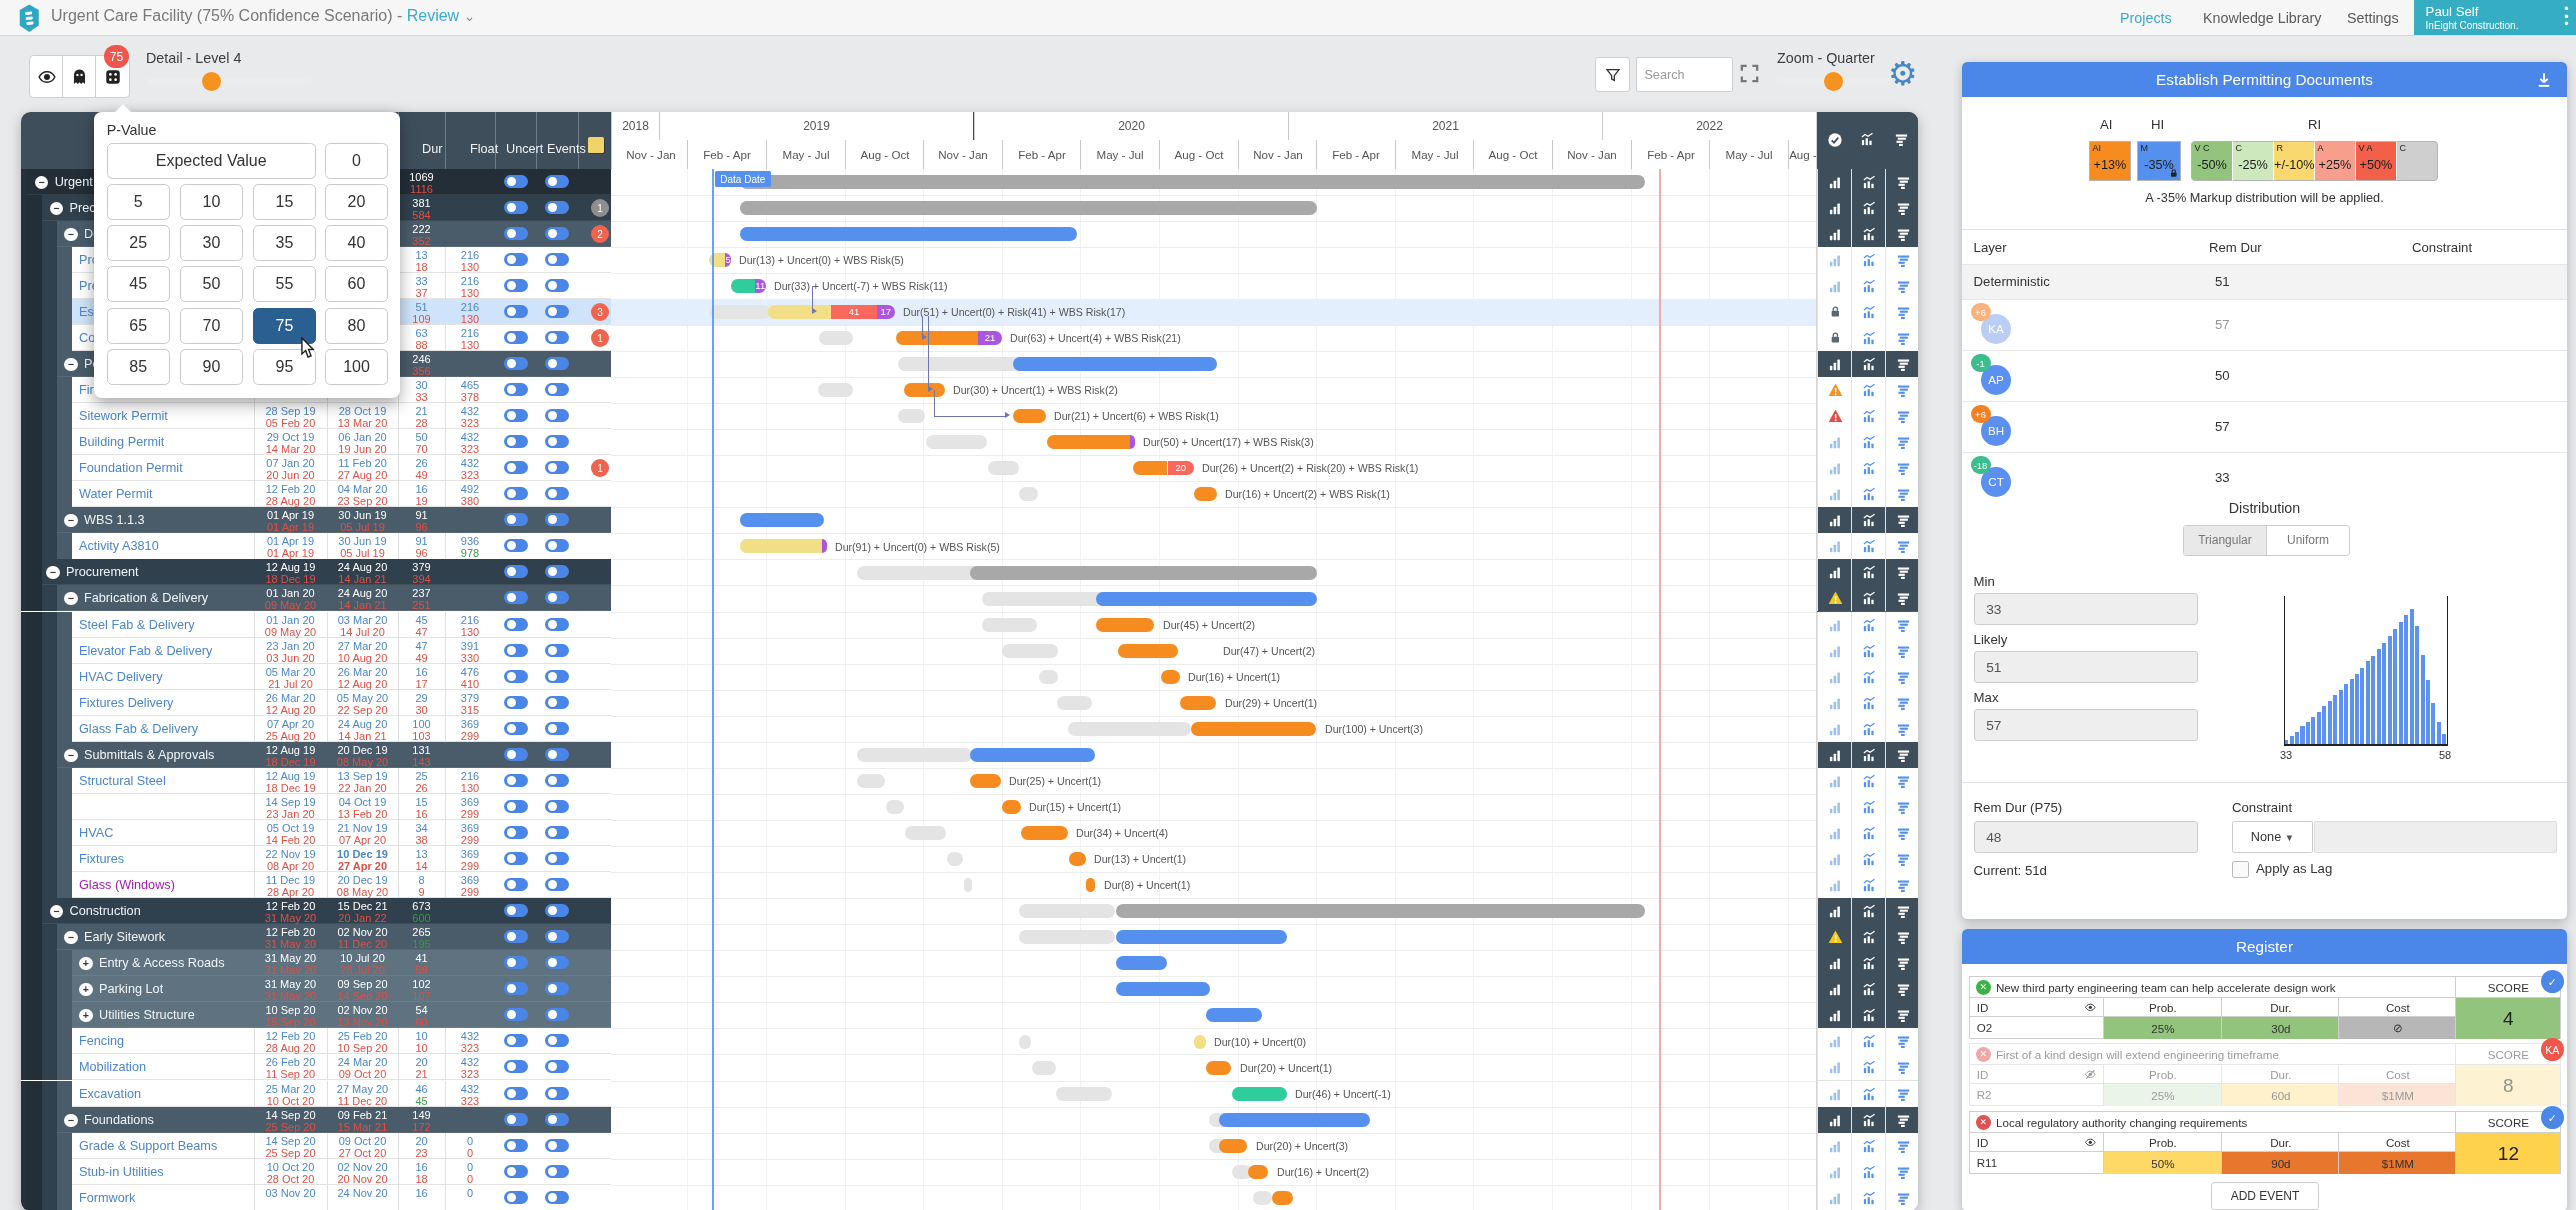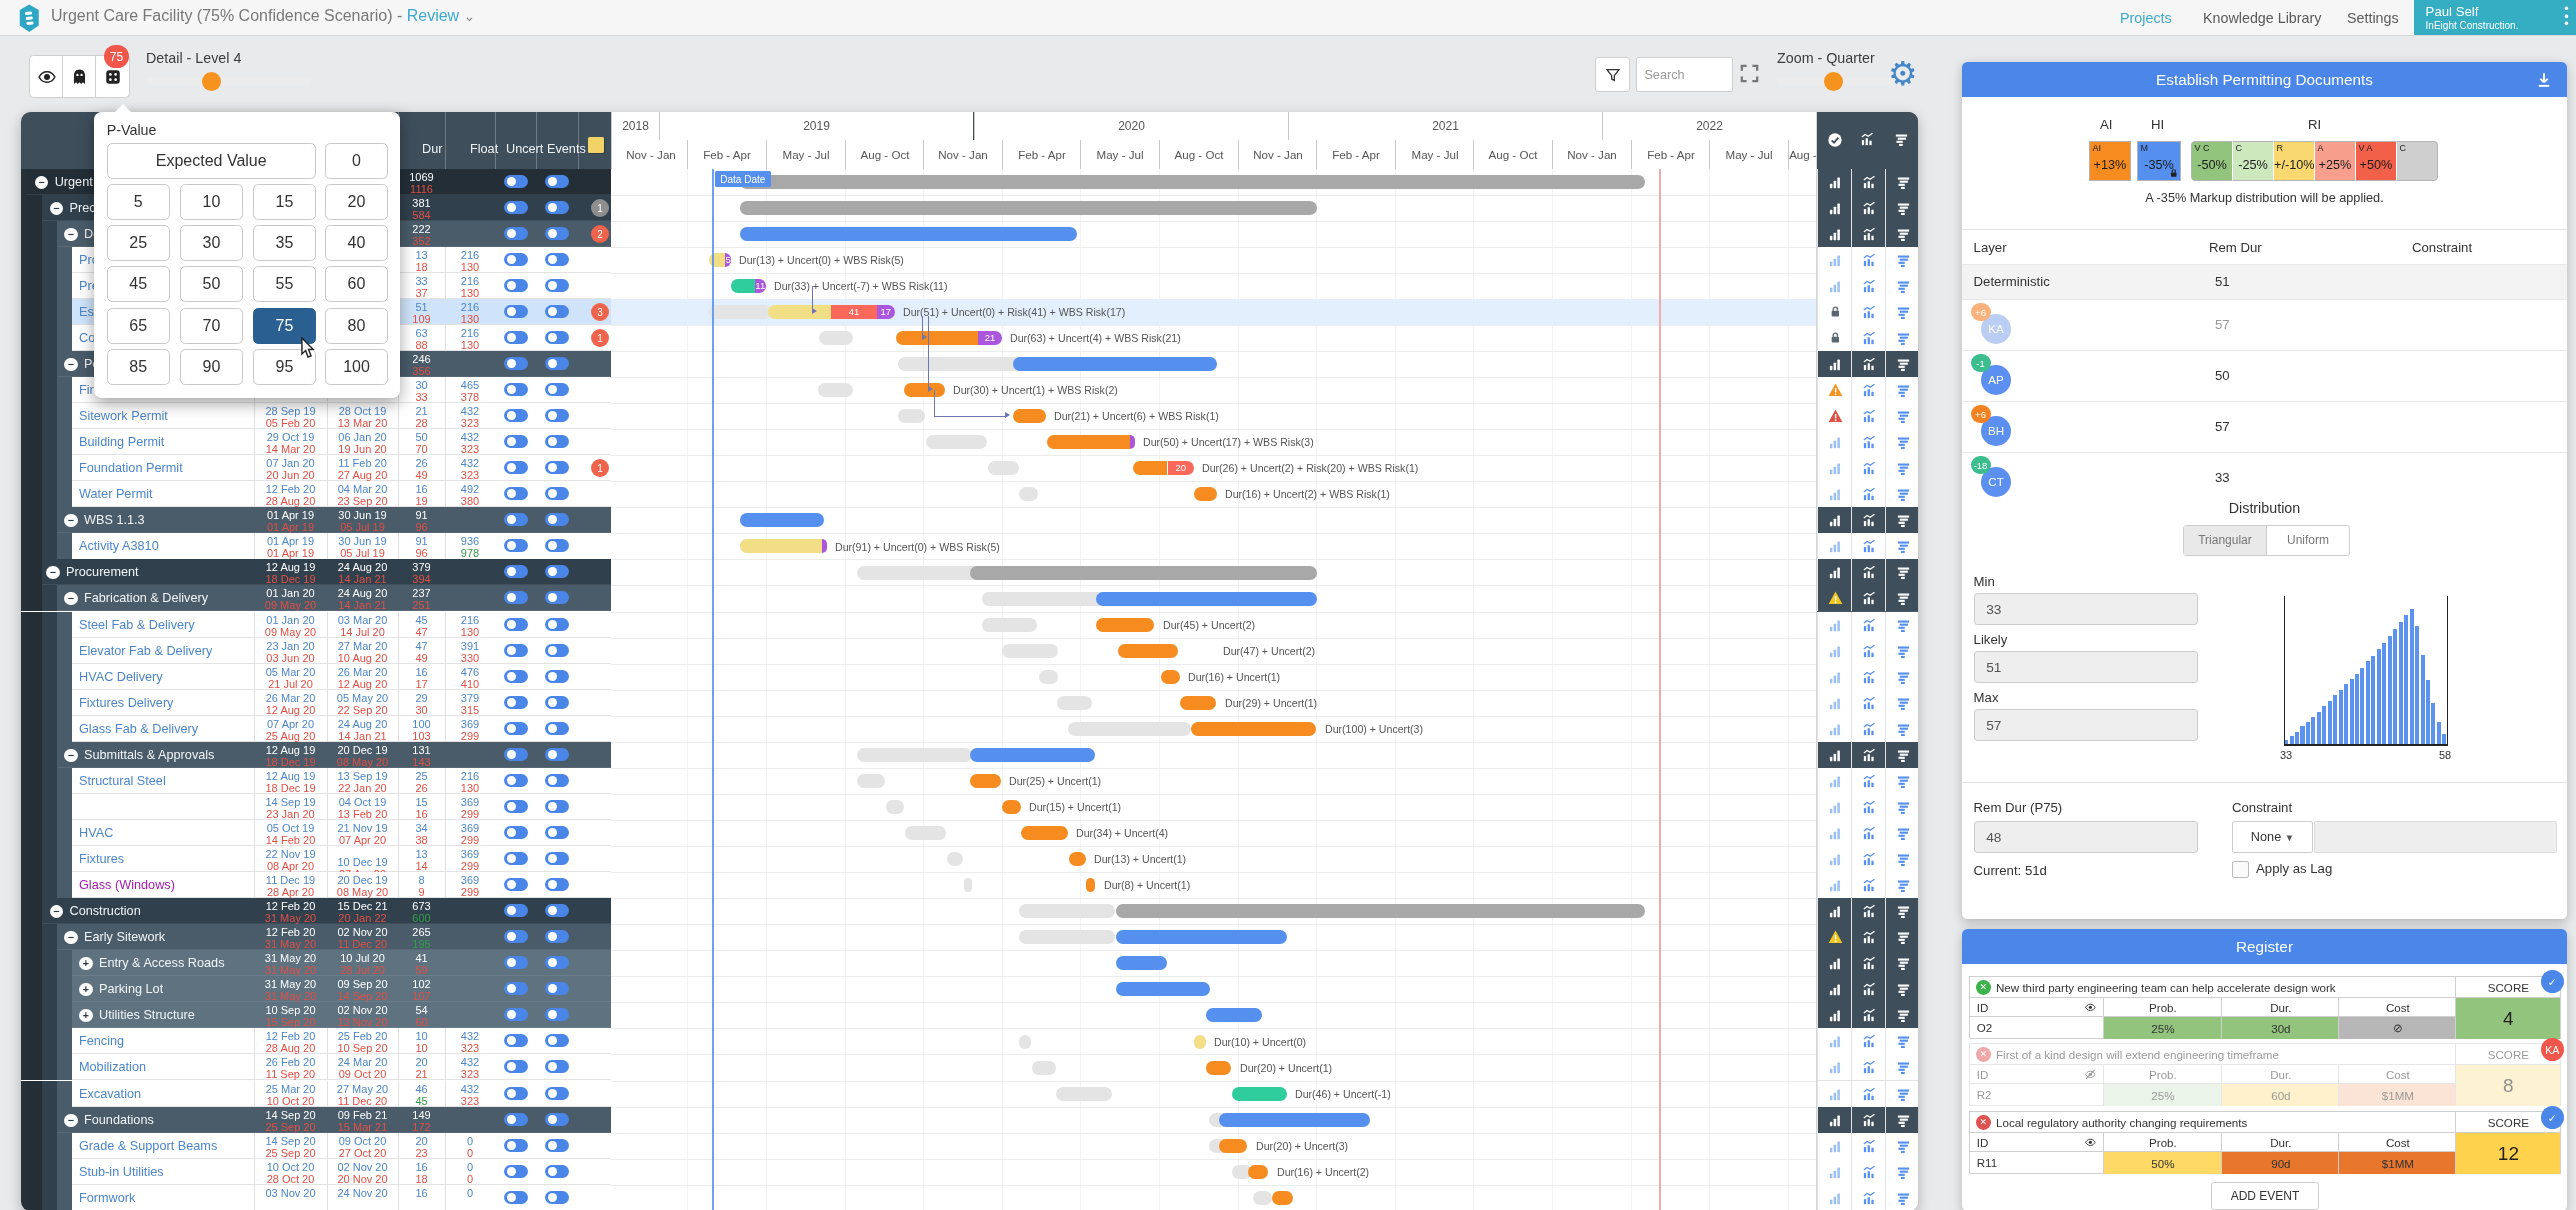--- a/index.html
+++ b/index.html
@@ -1138,21 +1138,21 @@
         <div style="position: absolute; left: 21px; top: 0px; bottom: 0px; width: 15px; background: rgb(49, 64, 77);"></div>
         <div style="position: absolute; left: 36px; top: 0px; bottom: 0px; width: 15px; background: rgb(74, 92, 106);"></div>
         <div style="position: absolute; inset: 0px 0px 0px 51px; background: rgb(255, 255, 255); border-bottom: 0.5px solid rgb(227, 227, 227);"></div>
         <div class="nametxt" style="position: absolute; left: 58px; top: 5.8px; color: rgb(76, 134, 200); max-width: 171px; overflow: hidden;">Fixtures</div>
         <div style="position: absolute; left: 233px; top: 0px; bottom: 0px; width: 0.5px; background: rgb(224, 224, 224);"></div>
         <div class="twocell" style="left: 233px; width: 73px; top: 1.6px;">
           <div style="color:#4c86c8">22 Nov 19</div>
           <div style="color:#e04f44">08 Apr 20</div>
         </div>
         <div style="position: absolute; left: 306px; top: 0px; bottom: 0px; width: 0.5px; background: rgb(224, 224, 224);"></div>
-        <div class="twocell" style="left: 306px; width: 71px; top: 10px;">
+        <div class="twocell" style="left: 306px; width: 71px; top: 2px; font-weight: bold;">
           <div style="color:#4c86c8">10 Dec 19</div>
           <div style="color:#e04f44">27 Apr 20</div>
         </div>
         <div style="position: absolute; left: 377px; top: 0px; bottom: 0px; width: 0.5px; background: rgb(224, 224, 224);"></div>
         <div class="twocell" style="left: 377px; width: 47px; top: 1.6px;">
           <div style="color:#4c86c8">13</div>
           <div style="color:#e04f44">14</div>
         </div>
         <div style="position: absolute; left: 424px; top: 0px; bottom: 0px; width: 0.5px; background: rgb(224, 224, 224);"></div>
         <div class="twocell" style="left: 424px; width: 50px; top: 1.6px;">

